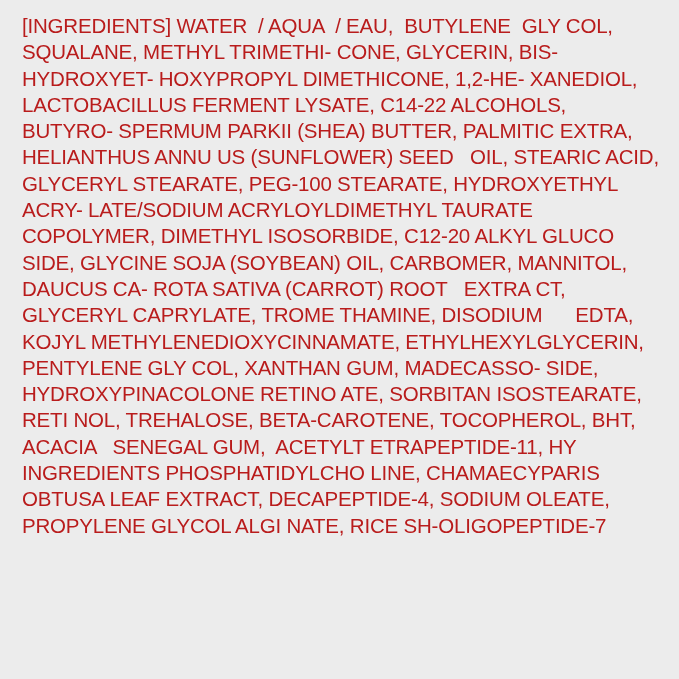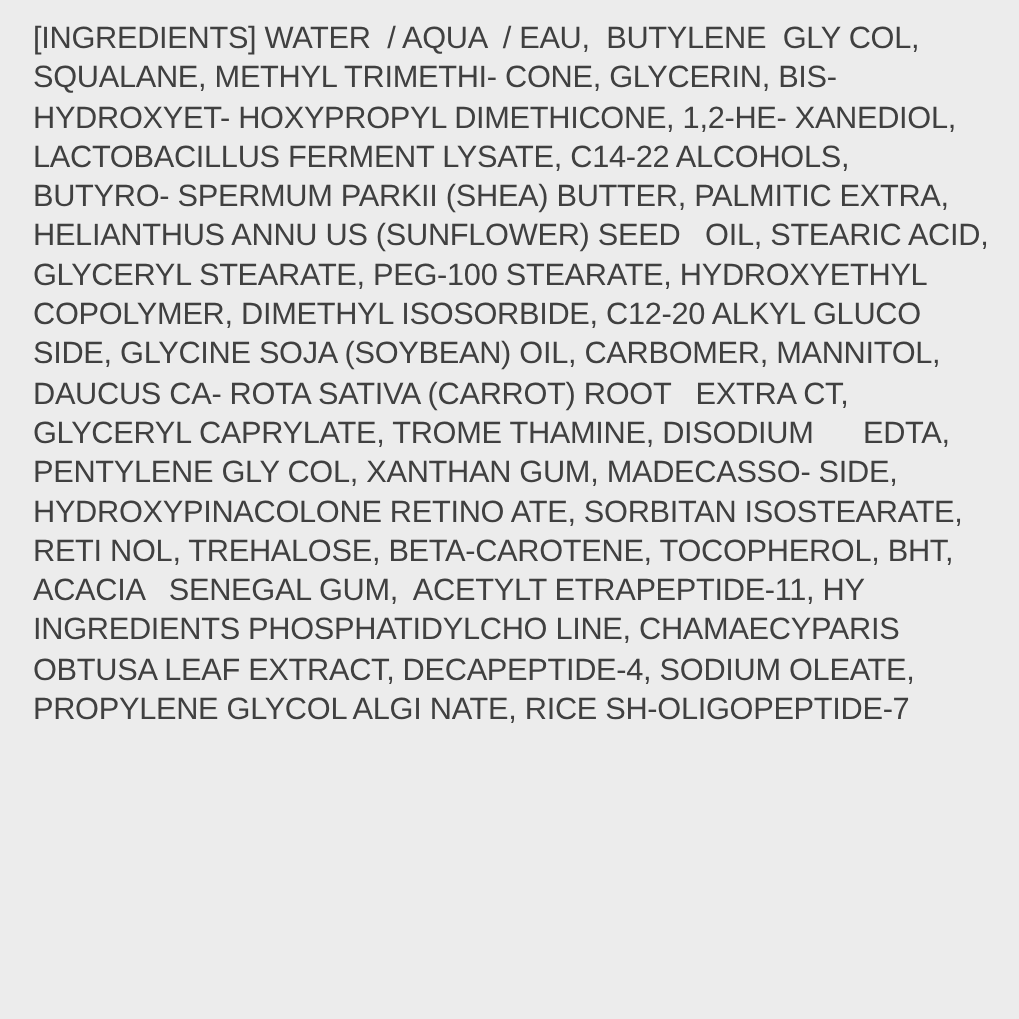--- a/index.html
+++ b/index.html
@@ -32,32 +32,34 @@
     font-weight: 400;
   }
   .line {
     white-space: pre;
   }
 </style>
 </head>
 <body style="background: rgb(236, 236, 236);">
 
 <div class="page">
-  <div class="text-block" style="color: #404040;">
+  <div class="text-block" style="color: #b91c1c;">
     <div class="line">[INGREDIENTS] WATER  / AQUA  / EAU,  BUTYLENE  GLY COL,</div>
     <div class="line">SQUALANE, METHYL TRIMETHI- CONE, GLYCERIN, BIS-</div>
     <div class="line">HYDROXYET- HOXYPROPYL DIMETHICONE, 1,2-HE- XANEDIOL,</div>
     <div class="line">LACTOBACILLUS FERMENT LYSATE, C14-22 ALCOHOLS,</div>
     <div class="line">BUTYRO- SPERMUM PARKII (SHEA) BUTTER, PALMITIC EXTRA,</div>
     <div class="line">HELIANTHUS ANNU US (SUNFLOWER) SEED   OIL, STEARIC ACID,</div>
     <div class="line">GLYCERYL STEARATE, PEG-100 STEARATE, HYDROXYETHYL</div>
+    <div class="line">ACRY- LATE/SODIUM ACRYLOYLDIMETHYL TAURATE</div>
     <div class="line">COPOLYMER, DIMETHYL ISOSORBIDE, C12-20 ALKYL GLUCO</div>
     <div class="line">SIDE, GLYCINE SOJA (SOYBEAN) OIL, CARBOMER, MANNITOL,</div>
     <div class="line">DAUCUS CA- ROTA SATIVA (CARROT) ROOT   EXTRA CT,</div>
     <div class="line">GLYCERYL CAPRYLATE, TROME THAMINE, DISODIUM      EDTA,</div>
+    <div class="line">KOJYL METHYLENEDIOXYCINNAMATE, ETHYLHEXYLGLYCERIN,</div>
     <div class="line">PENTYLENE GLY COL, XANTHAN GUM, MADECASSO- SIDE,</div>
     <div class="line">HYDROXYPINACOLONE RETINO ATE, SORBITAN ISOSTEARATE,</div>
     <div class="line">RETI NOL, TREHALOSE, BETA-CAROTENE, TOCOPHEROL, BHT,</div>
     <div class="line">ACACIA   SENEGAL GUM,  ACETYLT ETRAPEPTIDE-11, HY</div>
     <div class="line">INGREDIENTS PHOSPHATIDYLCHO LINE, CHAMAECYPARIS</div>
     <div class="line">OBTUSA LEAF EXTRACT, DECAPEPTIDE-4, SODIUM OLEATE,</div>
     <div class="line">PROPYLENE GLYCOL ALGI NATE, RICE SH-OLIGOPEPTIDE-7</div>
   </div>
 </div>
 

